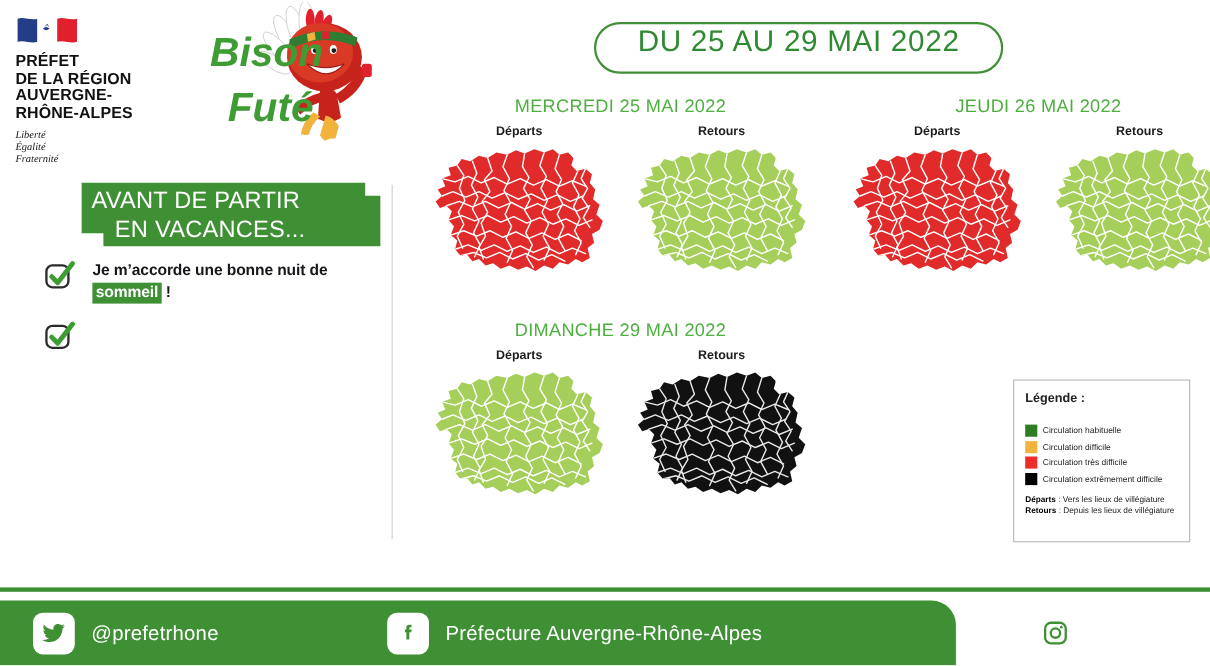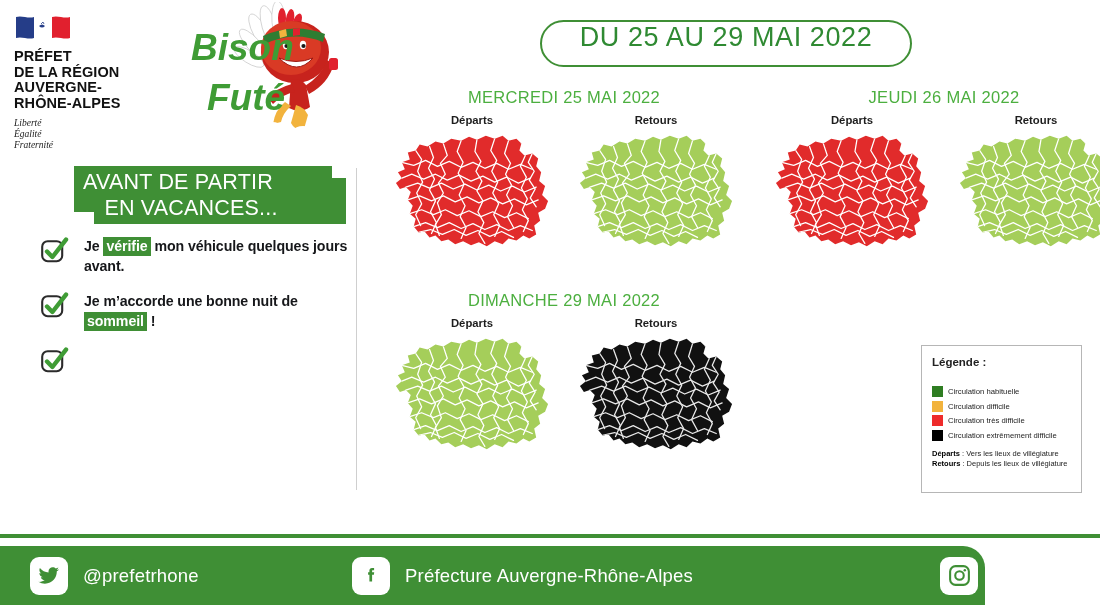--- a/index.html
+++ b/index.html
@@ -182,21 +182,21 @@
   .legend-note b { color: #000000; }
 
   
   #footer-rule {
     left: 0; top: 534px;
     width: 1100px; height: 4px;
     background: #3f8f35;
   }
   #footer-bar {
     left: 0; top: 546px;
-    width: 985px; height: 59px;
+    width: 869px; height: 59px;
     background: #3f8f35;
     border-top-right-radius: 22px;
     display: flex;
     align-items: center;
   }
   .social-item {
     display: flex;
     align-items: center;
     position: absolute;
   }
@@ -293,27 +293,20 @@
     <svg width="272" height="58" viewBox="0 0 272 58">
       <path d="M0,0 L258,0 L258,12 L272,12 L272,58 L20,58 L20,46 L0,46 Z" fill="#3f8f35"></path>
     </svg>
     <div class="ribbon-text">
       <div>AVANT DE PARTIR</div>
       <div class="ribbon-line2">EN VACANCES...</div>
     </div>
   </div>
 
   <div class="abs" id="checklist">
-      <div class="check-row">
-        <div class="check-icon"><svg viewBox="0 0 30 28" width="30" height="28">
-   <rect x="2.2" y="4.2" width="20" height="20" rx="5.5" fill="#ffffff" stroke="#2b2b2b" stroke-width="2.1"></rect>
-   <path d="M7,14.5 L12.4,20 L26,2.6" fill="none" stroke="#3f9c35" stroke-width="4.4" stroke-linecap="round" stroke-linejoin="round"></path>
- </svg></div>
-        <div class="check-text"><span>Je </span><span class="hl">vérifie</span><span> mon véhicule quelques jours avant.</span></div>
-      </div>
       <div class="check-row">
         <div class="check-icon"><svg viewBox="0 0 30 28" width="30" height="28">
    <rect x="2.2" y="4.2" width="20" height="20" rx="5.5" fill="#ffffff" stroke="#2b2b2b" stroke-width="2.1"></rect>
    <path d="M7,14.5 L12.4,20 L26,2.6" fill="none" stroke="#3f9c35" stroke-width="4.4" stroke-linecap="round" stroke-linejoin="round"></path>
  </svg></div>
         <div class="check-text"><span>Je m’accorde une bonne nuit de </span><span class="hl">sommeil</span><span> !</span></div>
       </div>
       <div class="check-row">
         <div class="check-icon"><svg viewBox="0 0 30 28" width="30" height="28">
    <rect x="2.2" y="4.2" width="20" height="20" rx="5.5" fill="#ffffff" stroke="#2b2b2b" stroke-width="2.1"></rect>

